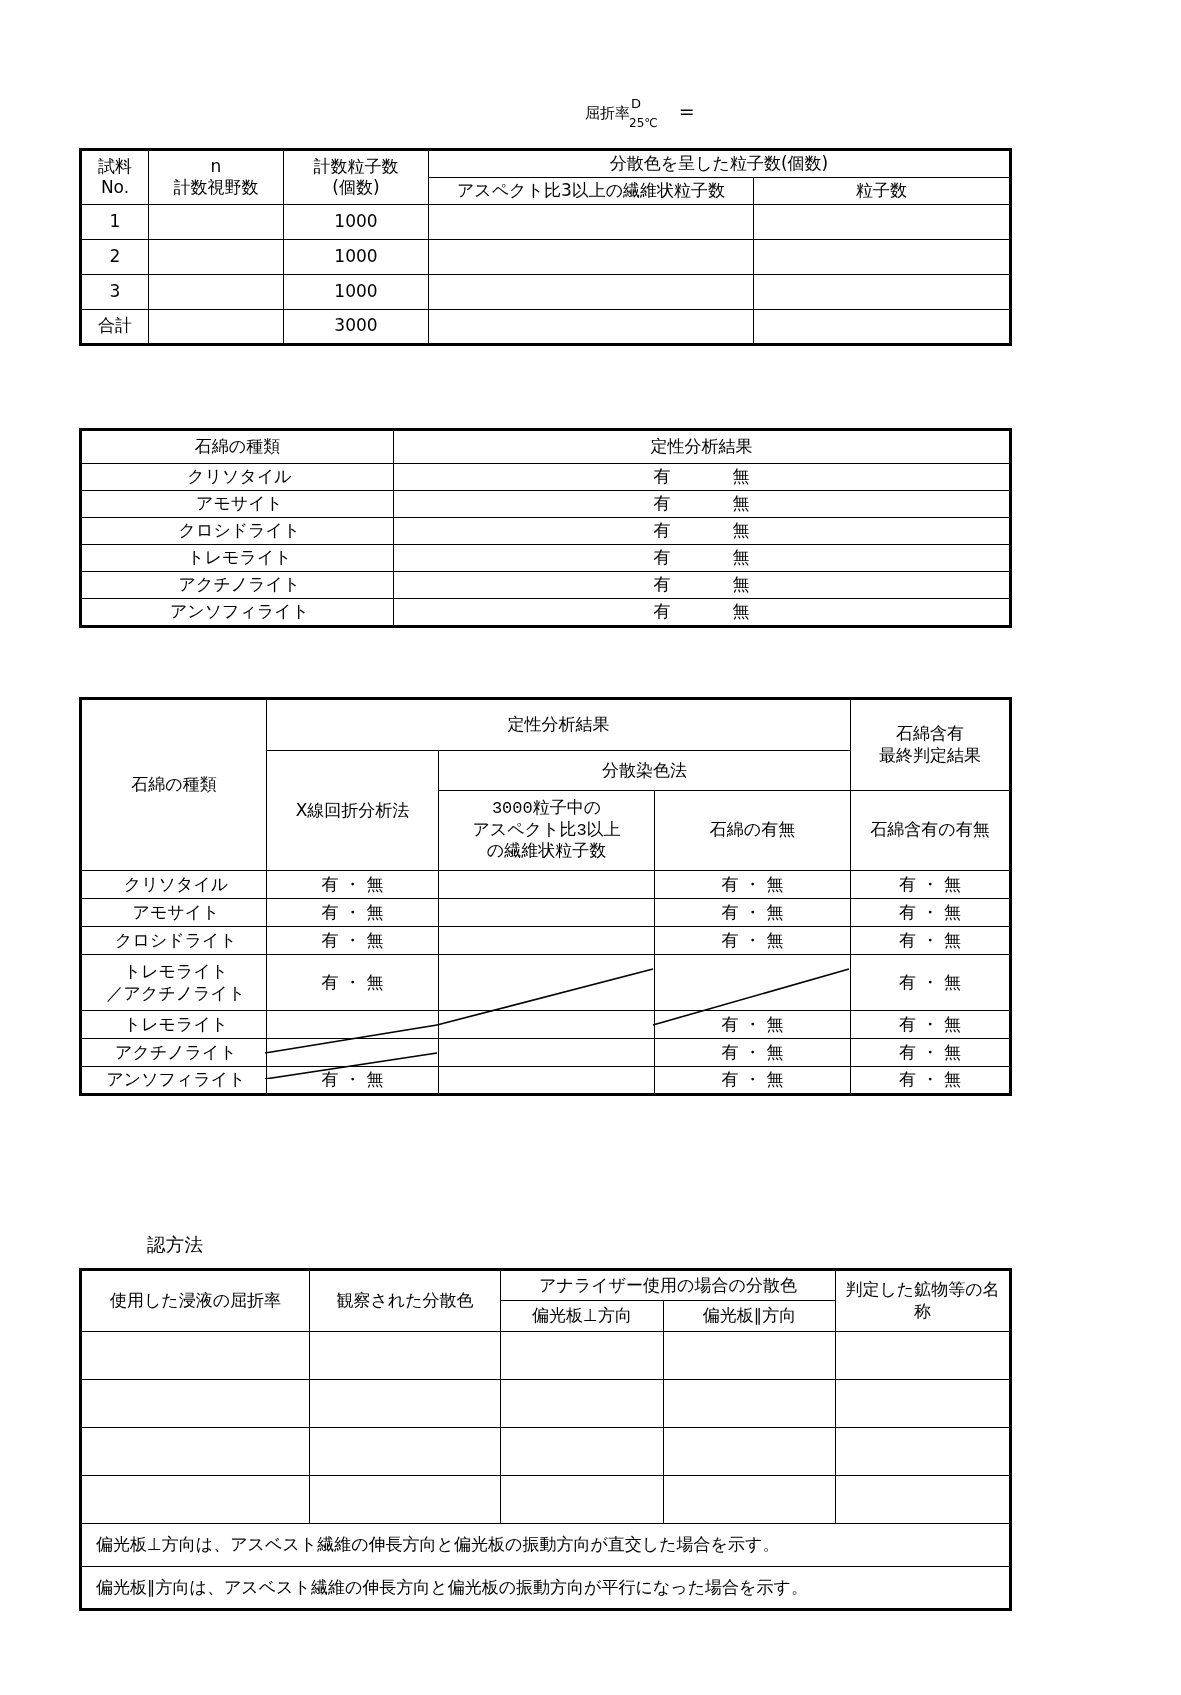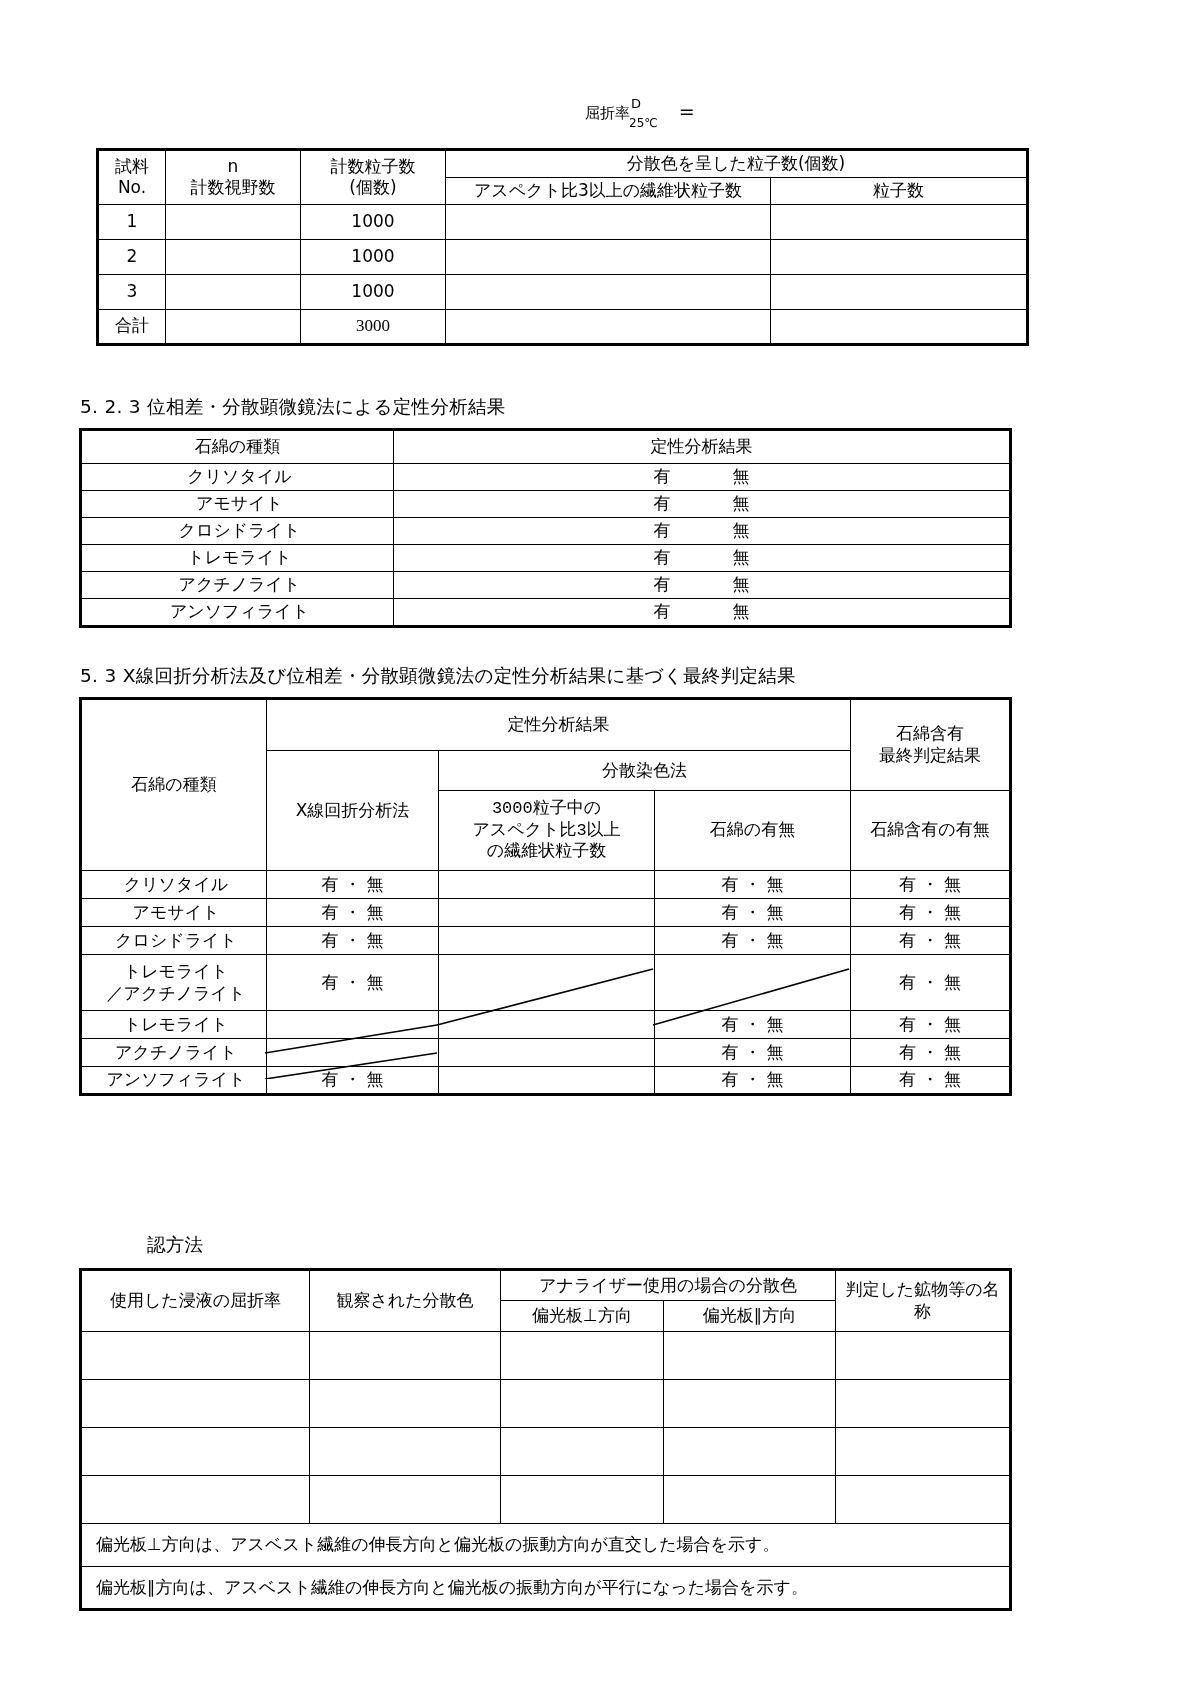--- a/index.html
+++ b/index.html
@@ -112,21 +112,21 @@
 </head>
 <body>
 
 <div class="page">
 
 
   <div class="refrac jp" style="left:585px; top:99px;">
     <span class="base">屈折率</span><span class="sup">D</span><span class="sub">25℃</span><span class="eq">=</span>
   </div>
 
-  <table class="doc" style="left:96px; top:148px; width:930px;">
+  <table class="doc" style="left:79px; top:148px; width:930px;">
     <colgroup>
       <col style="width:68px">
       <col style="width:135px">
       <col style="width:145px">
       <col style="width:325px">
       <col style="width:257px">
     </colgroup>
     <tbody>
       <tr>
         <td rowspan="2">
@@ -162,31 +162,30 @@
         <td></td>
         <td></td>
       </tr>
       <tr style="height:35px;">
         <td>3</td>
         <td></td>
         <td>1000</td>
         <td></td>
         <td></td>
       </tr>
-      <tr style="height:35px;font-family:Liberation Serif, serif;">
+      <tr style="height:35px;">
         <td>合計</td>
         <td></td>
         <td>3000</td>
         <td></td>
         <td></td>
       </tr>
     </tbody>
   </table>
 
-  <div class="sec-head jp" style="left:80px; top:394px;">5. 2. 3  位相差・分散顕微鏡法による定性分析結果</div>
 
   <table class="doc" style="left:79px; top:428px; width:930px;">
     <colgroup>
       <col style="width:313px">
       <col style="width:617px">
     </colgroup>
     <tbody>
       <tr style="height:34px;">
         <td>石綿の種類</td>
         <td>定性分析結果</td>
@@ -235,21 +234,20 @@
         <td class="lefttext">アンソフィライト</td>
         <td>
           <span class="umu-wide">
             <span class="y">有</span><span class="gap"></span><span class="n">無</span>
           </span>
         </td>
       </tr>
     </tbody>
   </table>
 
-  <div class="sec-head jp" style="left:80px; top:663px;">5. 3  X線回折分析法及び位相差・分散顕微鏡法の定性分析結果に基づく最終判定結果</div>
 
   <table class="doc" style="left:79px; top:697px; width:930px;">
     <colgroup>
       <col style="width:186px">
       <col style="width:172px">
       <col style="width:216px">
       <col style="width:196px">
       <col style="width:160px">
     </colgroup>
     <tbody>

